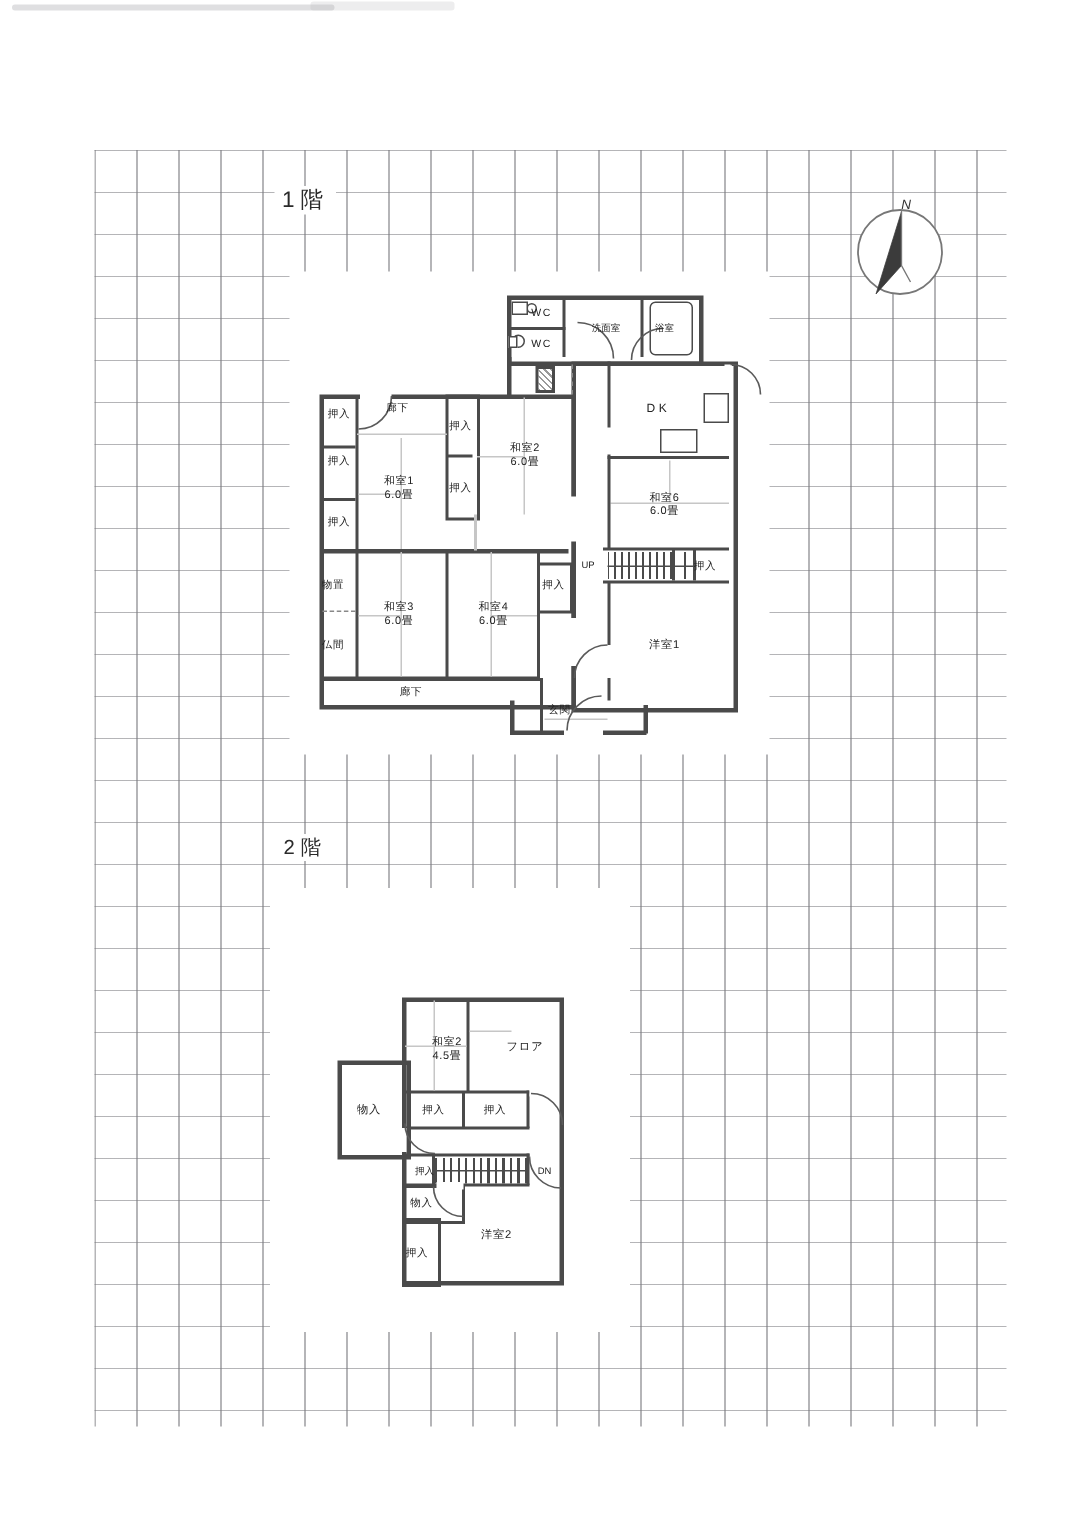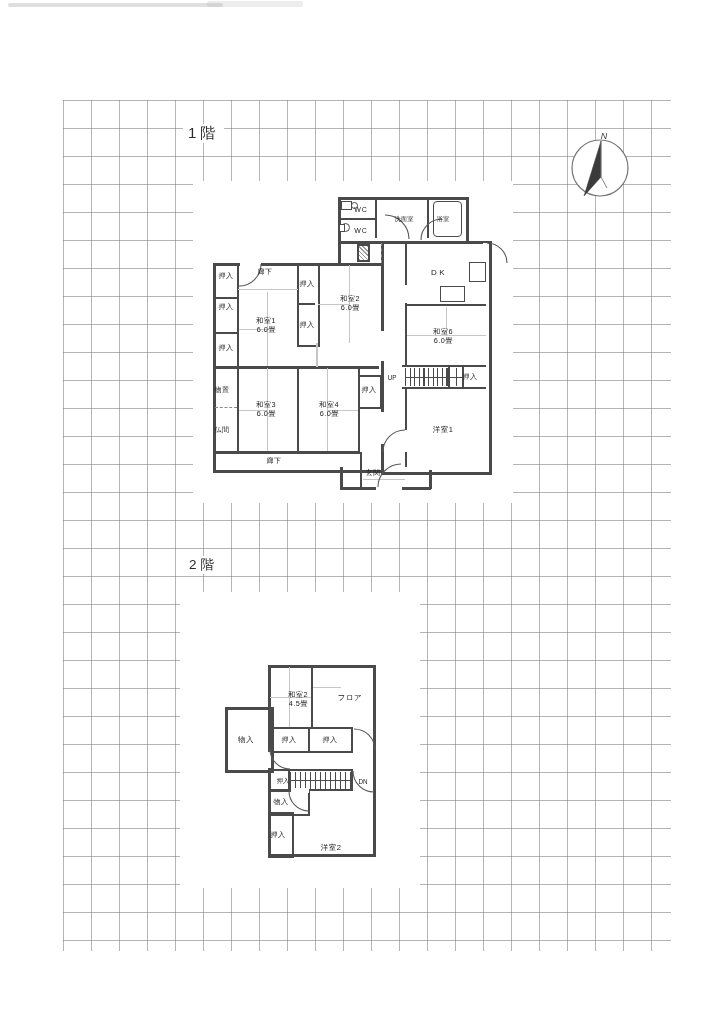--- a/index.html
+++ b/index.html
@@ -27,21 +27,21 @@
              background:repeating-linear-gradient(90deg,#4a4a4a 0 1.3px,transparent 1.3px 7px); }
   .stairs2 { position:absolute; z-index:2;
              background:repeating-linear-gradient(90deg,#4a4a4a 0 1.4px,transparent 1.4px 5px); }
   
   .fix  { position:absolute; border:1.5px solid #4a4a4a; background:#fff; z-index:2; }
   .dot  { position:absolute; border:1px solid #4a4a4a; border-radius:50%; background:#fff; }
   
   .lbl  { position:absolute; transform:translate(-50%,-50%); font-size:7px; color:#222;
           white-space:nowrap; z-index:5; letter-spacing:.5px; }
   .sm   { font-size:6.3px; letter-spacing:0; }
-  .room { font-size:7.3px; text-align:right; line-height:1.25; letter-spacing:.5px; }
+  .room { font-size:7.3px; text-align:center; line-height:1.25; letter-spacing:.5px; }
   .room span { display:block; }
   .title{ position:absolute; font-size:15px; color:#2a2a2a; background:#fff; padding:0 5px;
           z-index:5; letter-spacing:4px; }
   .title.t2 { font-size:13.5px; }
   svg.overlay { position:absolute; left:0; top:0; z-index:4; }
 </style>
 </head>
 <body>
 
 <div class="smudge" style="left:8px;top:3px;width:215px;height:4px"></div>
@@ -205,21 +205,21 @@
     <span>4.5畳</span>
   </div>
 <div class="lbl" style="left:350px;top:698px;font-size:7.5px">フロア</div>
 <div class="lbl" style="left:246px;top:740px;font-size:7.5px">物入</div>
 <div class="lbl" style="left:289px;top:740px">押入</div>
 <div class="lbl" style="left:330px;top:740px">押入</div>
 <div class="lbl sm" style="left:283px;top:781px;z-index:6">押入</div>
 <div class="lbl sm" style="left:363px;top:781px">DN</div>
 <div class="lbl" style="left:281px;top:802px">物入</div>
 <div class="lbl" style="left:278px;top:835px">押入</div>
-<div class="lbl" style="left:331px;top:848px;font-size:7.5px">洋室2</div>
+<div class="lbl" style="left:331px;top:823px;font-size:7.5px">洋室2</div>
 
 <svg class="overlay" width="723" height="1024" viewBox="0 0 723 1024">
   <g stroke="#5a5a5a" stroke-width="1.1" fill="none">
     <path d="M 261,264 A 22,22 0 0 1 239,286"></path>
     <path d="M 385,215 A 24,24 0 0 1 409,239"></path>
     <path d="M 421,240 A 21,21 0 0 1 442,219"></path>
     <path d="M 487,243 A 20,20 0 0 1 507,263"></path>
     <path d="M 383,452 A 22,22 0 0 1 405,430"></path>
     <path d="M 378,487 A 23,23 0 0 1 401,464"></path>
     <path d="M 375,750 A 21,21 0 0 0 354,729"></path>

